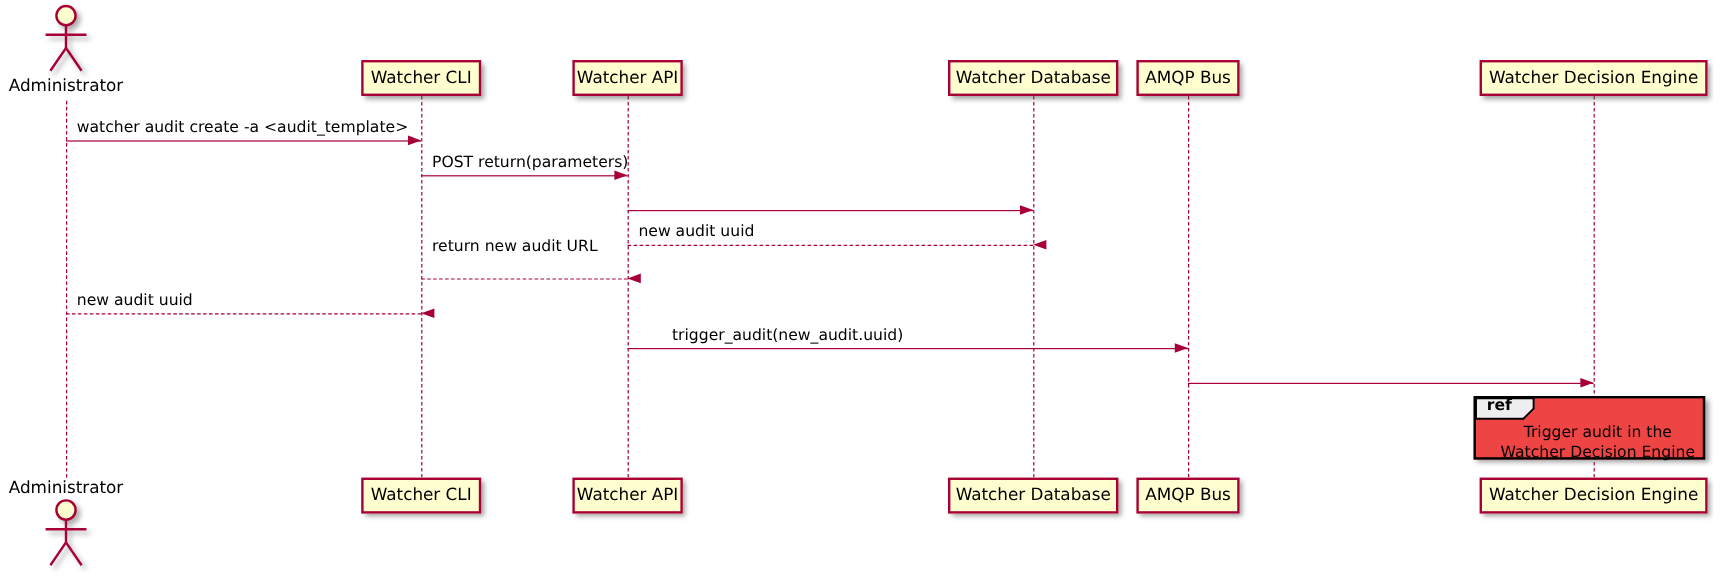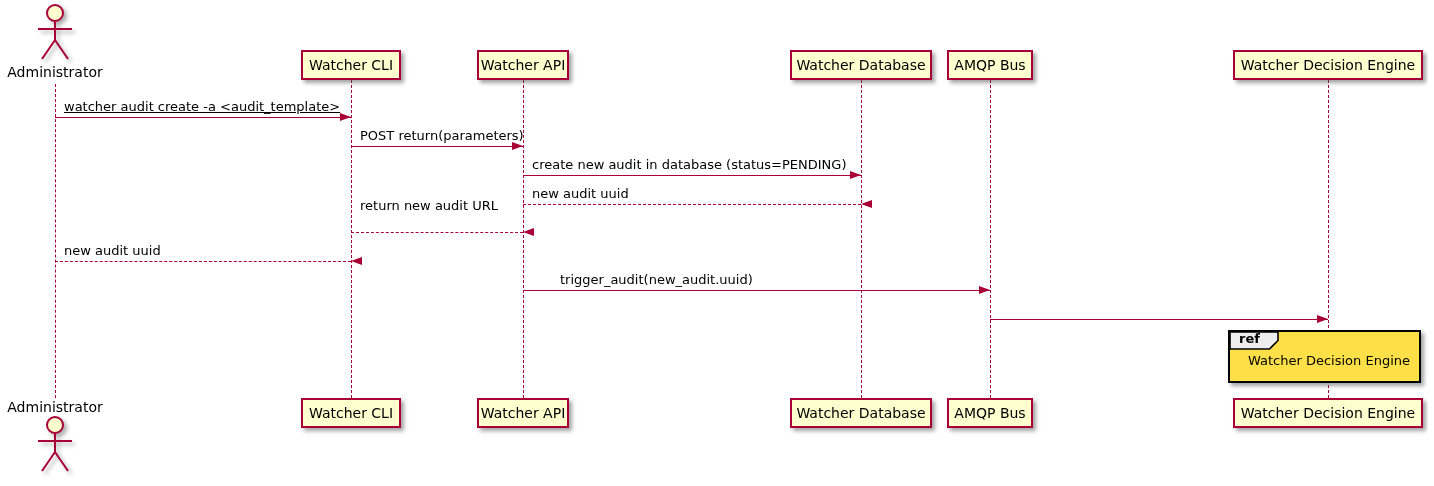--- a/index.html
+++ b/index.html
@@ -64,25 +64,26 @@
   .arrowhead.right { border-left: 11px solid #A80036; }
   .arrowhead.left  { border-right: 11px solid #A80036; }
   .msg-label {
     position: absolute;
     font-size: 13px;
     white-space: nowrap;
     z-index: 3;
   }
   .ref-box {
     position: absolute;
-    background: #fde047;
+    background: #ef4444;
     border: 2px solid #000000;
     box-shadow: 3px 3px 4px rgba(90,90,90,0.55);
     z-index: 5;
     box-sizing: border-box;
+    text-align: center;
   }
   .ref-head {
     position: absolute;
     top: -1px;
     left: -1px;
     width: 62px;
     height: 19px;
   }
   .ref-head svg { position: absolute; top: 0; left: 0; }
   .ref-head .kw {
@@ -133,27 +134,26 @@
     <div class="pbox" style="left: 790px; top: 50px; width: 138px;">Watcher Database</div>
     <div class="pbox" style="left: 790px; top: 398px; width: 138px;">Watcher Database</div>
     <div class="lifeline" style="left: 990px; top: 80px; height: 318px;"></div>
     <div class="pbox" style="left: 947px; top: 50px; width: 82px;">AMQP Bus</div>
     <div class="pbox" style="left: 947px; top: 398px; width: 82px;">AMQP Bus</div>
     <div class="lifeline" style="left: 1328px; top: 80px; height: 318px;"></div>
     <div class="pbox" style="left: 1233px; top: 50px; width: 186px;">Watcher Decision Engine</div>
     <div class="pbox" style="left: 1233px; top: 398px; width: 186px;">Watcher Decision Engine</div>
     <div class="msg-line" style="left: 55px; width: 296px; top: 117px;"></div>
     <div class="arrowhead right" style="top: 113px; left: 340px;"></div>
-    <div class="msg-label" style="left: 64px; top: 99px; text-decoration: underline;">watcher audit create -a &lt;audit_template&gt;</div>
+    <div class="msg-label" style="left: 64px; top: 99px;">watcher audit create -a &lt;audit_template&gt;</div>
     <div class="msg-line" style="left: 351px; width: 172px; top: 146px;"></div>
     <div class="arrowhead right" style="top: 142px; left: 512px;"></div>
     <div class="msg-label" style="left: 360px; top: 128px;">POST return(parameters)</div>
     <div class="msg-line" style="left: 523px; width: 338px; top: 175px;"></div>
     <div class="arrowhead right" style="top: 171px; left: 850px;"></div>
-    <div class="msg-label" style="left: 532px; top: 157px;">create new audit in database (status=PENDING)</div>
     <div class="msg-line dashed" style="left: 523px; width: 338px; top: 204px;"></div>
     <div class="arrowhead left" style="top: 200px; left: 861px;"></div>
     <div class="msg-label" style="left: 532px; top: 186px;">new audit uuid</div>
     <div class="msg-line dashed" style="left: 351px; width: 172px; top: 232px;"></div>
     <div class="arrowhead left" style="top: 228px; left: 523px;"></div>
     <div class="msg-label" style="left: 360px; top: 198px;">return new audit URL</div>
     <div class="msg-line dashed" style="left: 55px; width: 296px; top: 261px;"></div>
     <div class="arrowhead left" style="top: 257px; left: 351px;"></div>
     <div class="msg-label" style="left: 64px; top: 243px;">new audit uuid</div>
     <div class="msg-line" style="left: 523px; width: 467px; top: 290px;"></div>
@@ -162,16 +162,17 @@
     <div class="msg-line" style="left: 990px; width: 338px; top: 319px;"></div>
     <div class="arrowhead right" style="top: 315px; left: 1317px;"></div>
     <div class="ref-box" style="left: 1228px; top: 330px; width: 193px; height: 53px;">
       <div class="ref-head">
         <svg width="62" height="19" viewBox="0 0 62 19" xmlns="http://www.w3.org/2000/svg">
           <path d="M1,1 H49 V9.5 L40.5,18 H1 Z" fill="#EEEEEE" stroke="#000000" stroke-width="1.6"></path>
         </svg>
         <span class="kw">ref</span>
       </div>
       <div class="ref-body">
+        <div>Trigger audit in the</div>
         <div>Watcher Decision Engine</div>
       </div>
     </div>
   </div>
 
 </body></html>

